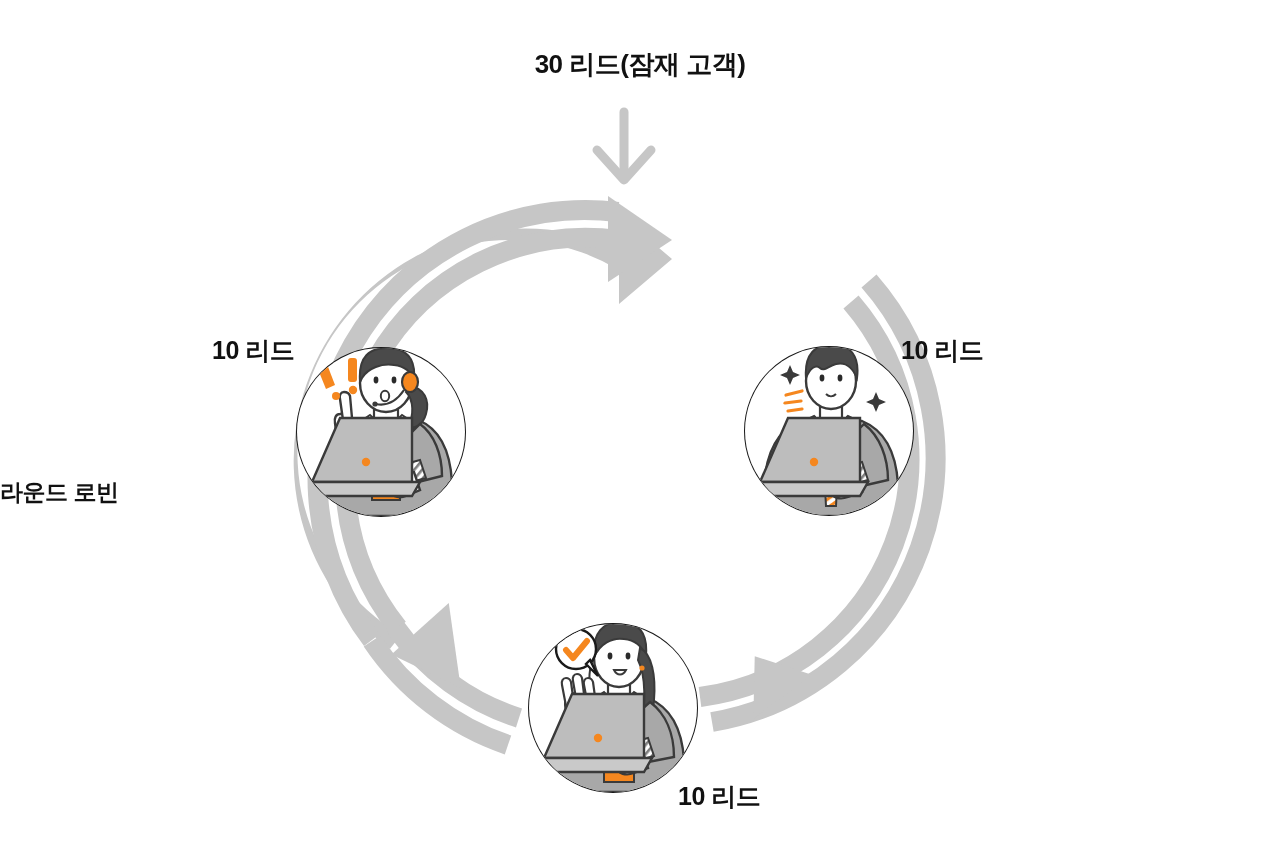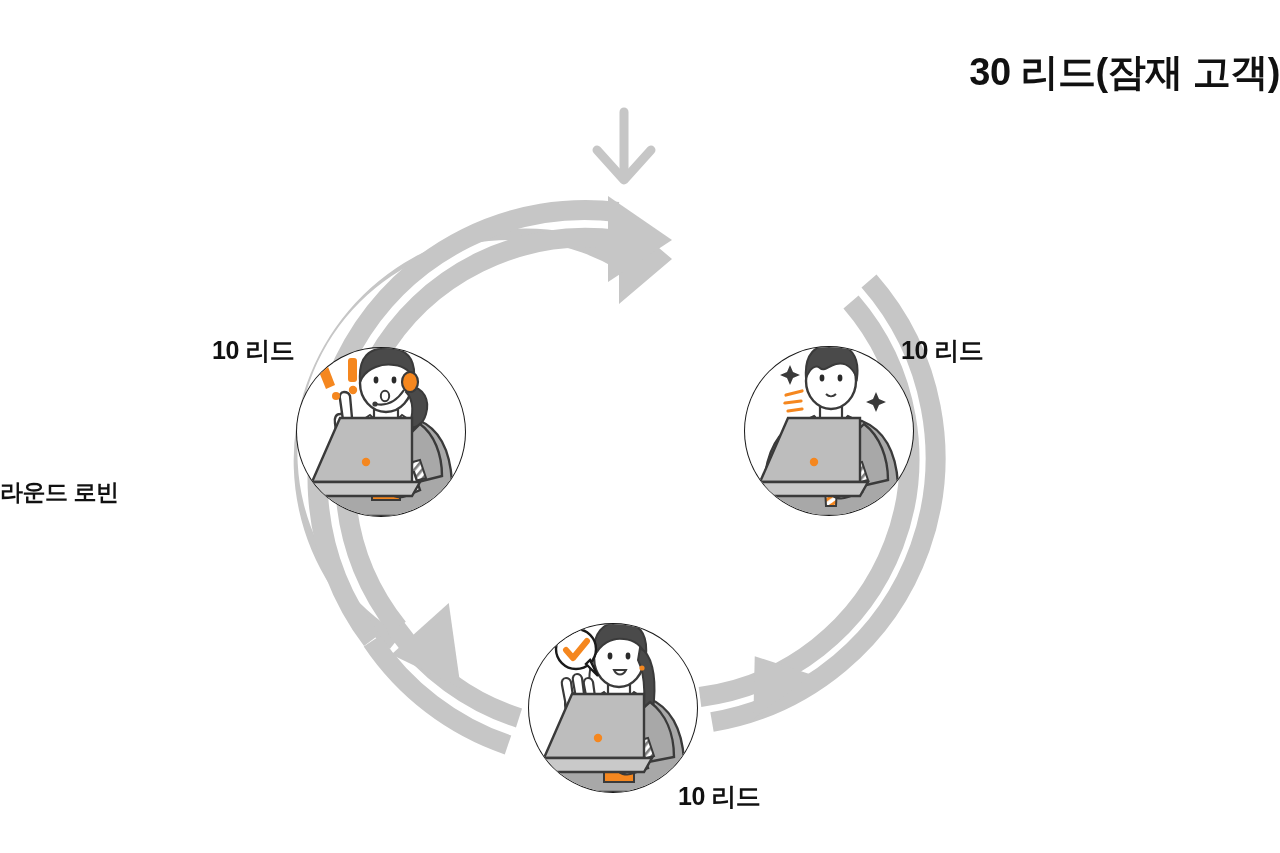--- a/index.html
+++ b/index.html
@@ -33,22 +33,22 @@
     position: absolute;
     color: #111111;
     font-weight: bold;
     white-space: nowrap;
     user-select: none;
   }
   #title-text {
     left: 0;
     top: 47px;
     width: 1280px;
-    text-align: right;
-    font-size: 38px;
+    text-align: center;
+    font-size: 26px;
     letter-spacing: -0.5px;
   }
   #center-text {
     left: 0;
     top: 477px;
     width: 1280px;
     text-align: left;
     font-size: 23px;
     letter-spacing: -0.5px;
   }

